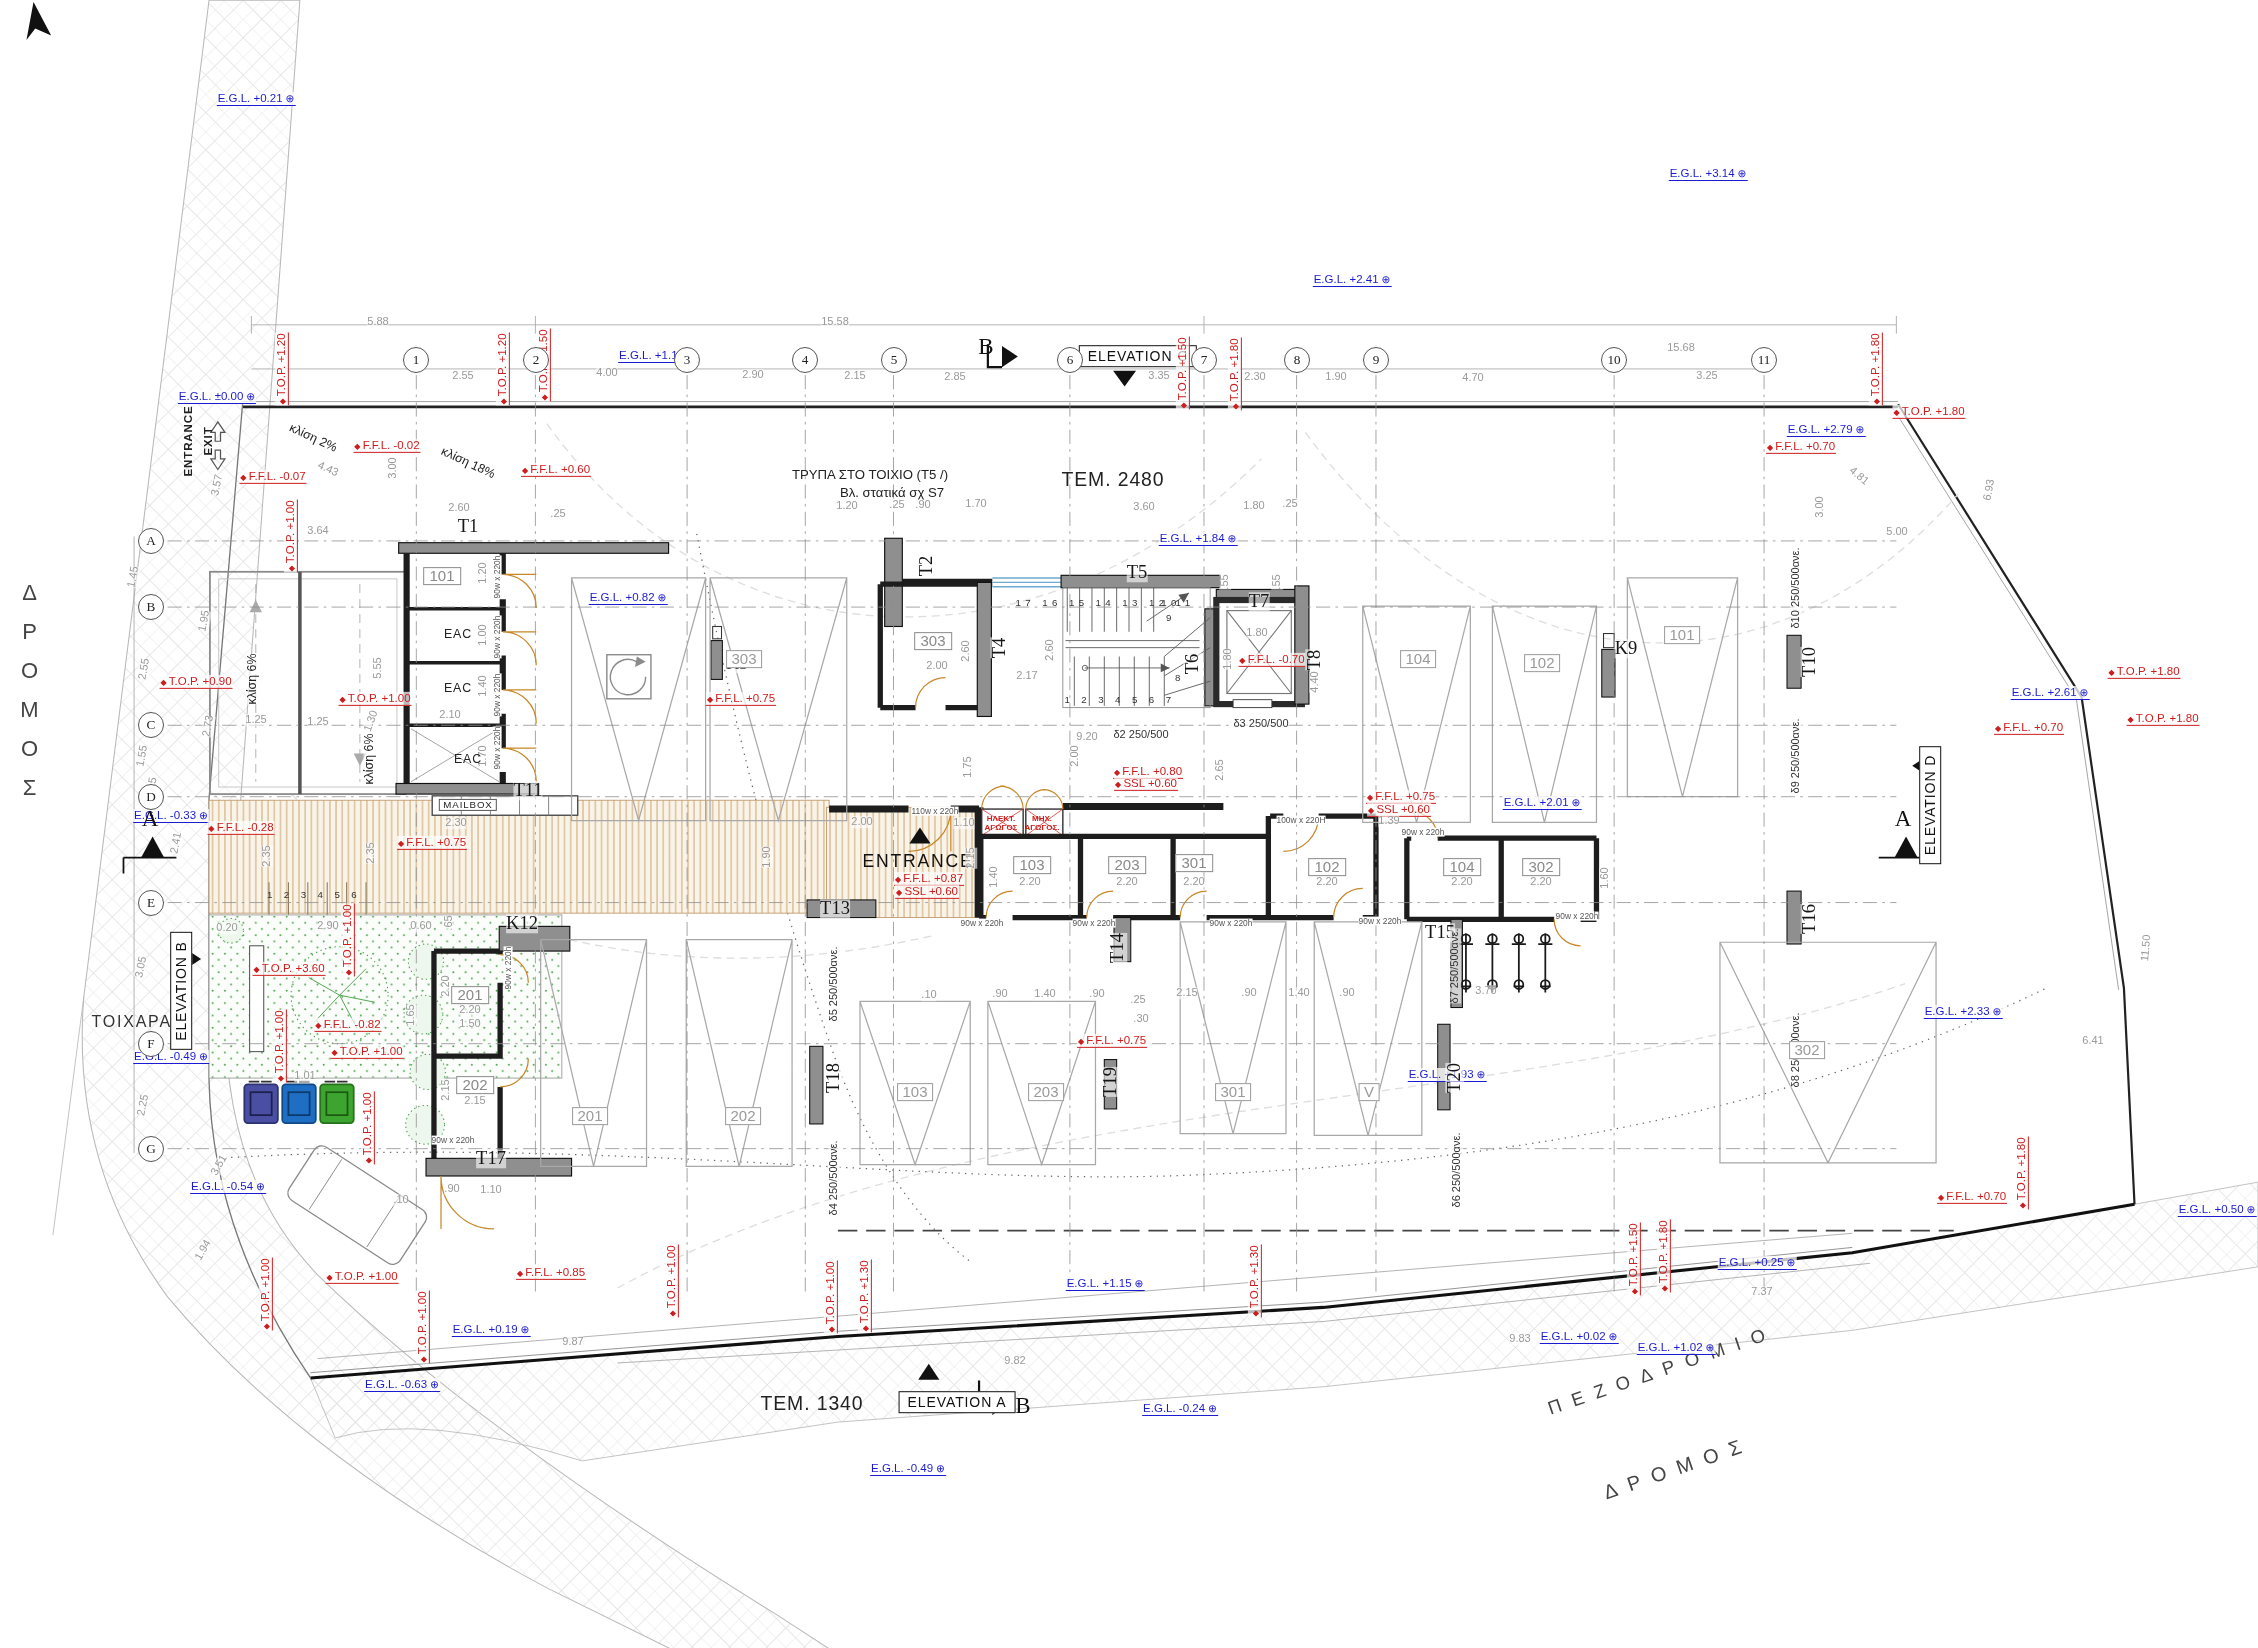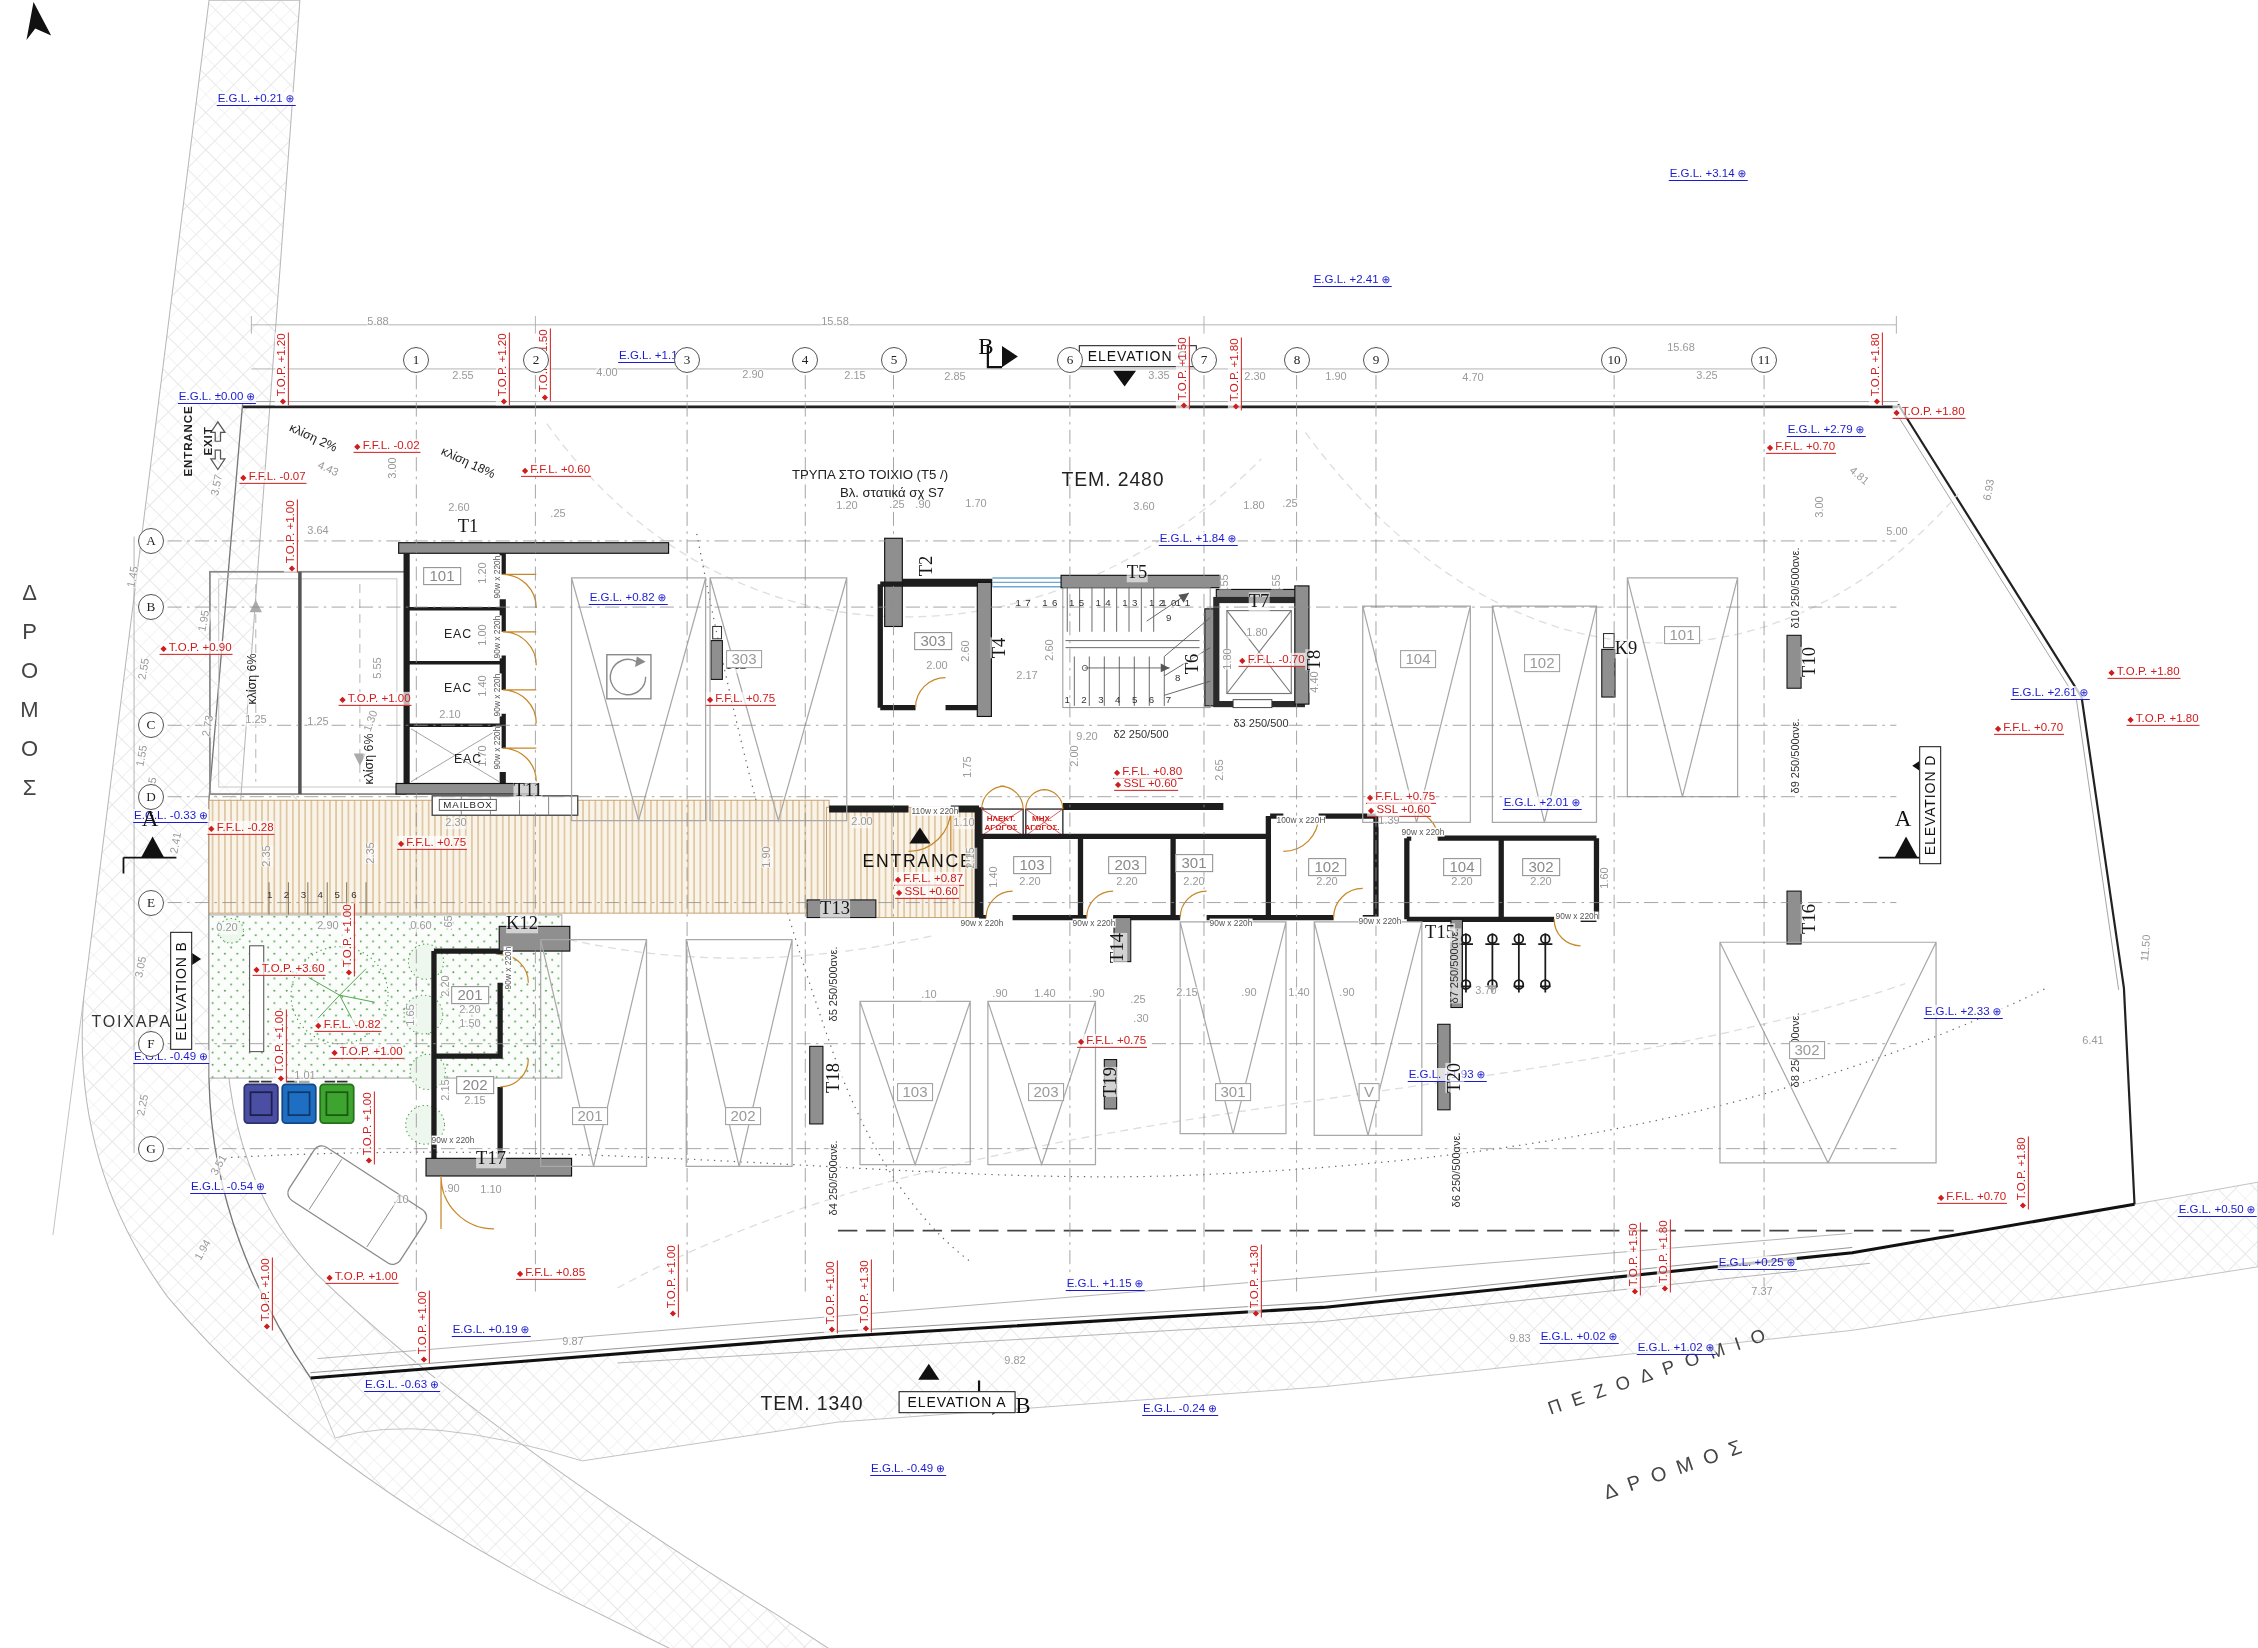--- a/index.html
+++ b/index.html
@@ -361,21 +361,21 @@
     <div class="ann red" style="left: 1876px; top: 369px; transform: translate(-50%, -50%) rotate(-90deg);">T.O.P. +1.80</div>
     <div class="ann red" style="left: 1929px; top: 412px;">T.O.P. +1.80</div>
     <div class="ann red" style="left: 2144px; top: 672px;">T.O.P. +1.80</div>
     <div class="ann red" style="left: 2163px; top: 719px;">T.O.P. +1.80</div>
     <div class="ann red" style="left: 1801px; top: 447px;">F.F.L. +0.70</div>
     <div class="ann red" style="left: 2029px; top: 728px;">F.F.L. +0.70</div>
     <div class="ann red" style="left: 273px; top: 477px;">F.F.L. -0.07</div>
     <div class="ann red" style="left: 387px; top: 446px;">F.F.L. -0.02</div>
     <div class="ann red" style="left: 556px; top: 470px;">F.F.L. +0.60</div>
     <div class="ann red" style="left: 291px; top: 536px; transform: translate(-50%, -50%) rotate(-90deg);">T.O.P. +1.00</div>
-    <div class="ann red" style="left: 196px; top: 648px;">T.O.P. +0.90</div>
+    <div class="ann red" style="left: 196px; top: 682px;">T.O.P. +0.90</div>
     <div class="ann red" style="left: 375px; top: 699px;">T.O.P. +1.00</div>
     <div class="ann red" style="left: 348px; top: 940px; transform: translate(-50%, -50%) rotate(-90deg);">T.O.P. +1.00</div>
     <div class="ann red" style="left: 289px; top: 969px;">T.O.P. +3.60</div>
     <div class="ann red" style="left: 280px; top: 1046px; transform: translate(-50%, -50%) rotate(-90deg);">T.O.P. +1.00</div>
     <div class="ann red" style="left: 348px; top: 1025px;">F.F.L. -0.82</div>
     <div class="ann red" style="left: 367px; top: 1052px;">T.O.P. +1.00</div>
     <div class="ann red" style="left: 368px; top: 1128px; transform: translate(-50%, -50%) rotate(-90deg);">T.O.P. +1.00</div>
     <div class="ann red" style="left: 241px; top: 828px;">F.F.L. -0.28</div>
     <div class="ann red" style="left: 741px; top: 699px;">F.F.L. +0.75</div>
     <div class="ann red" style="left: 432px; top: 843px;">F.F.L. +0.75</div>

